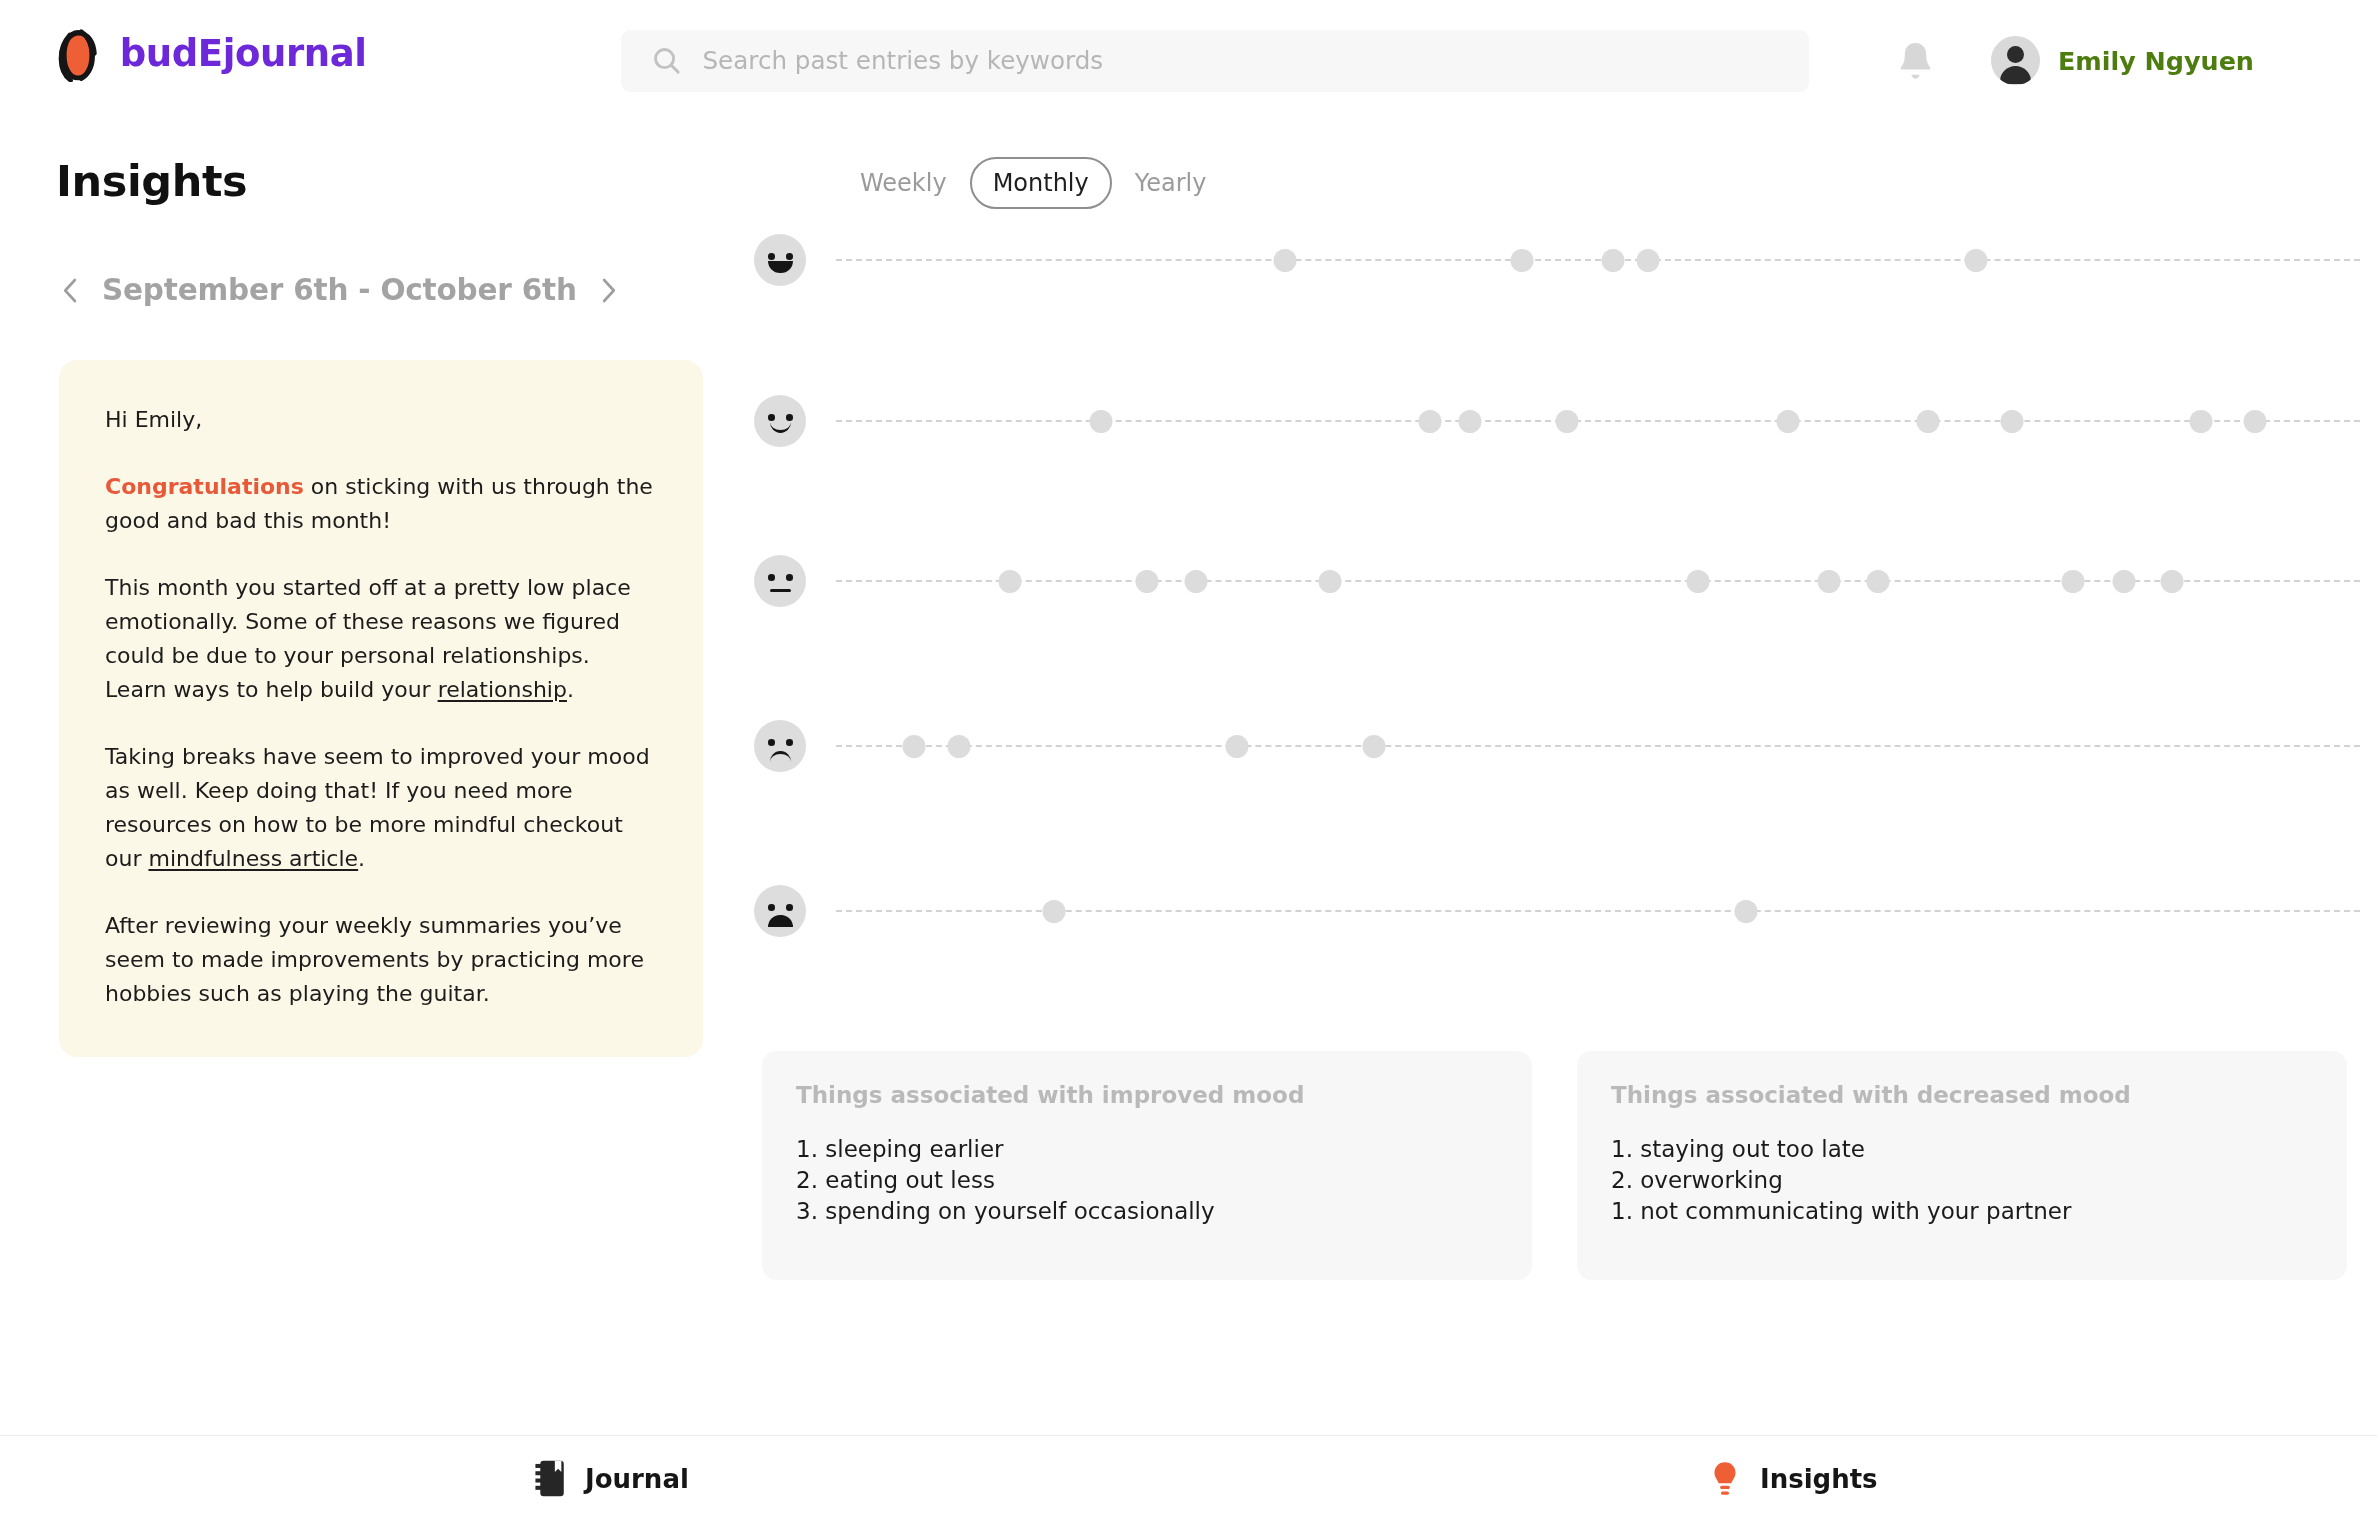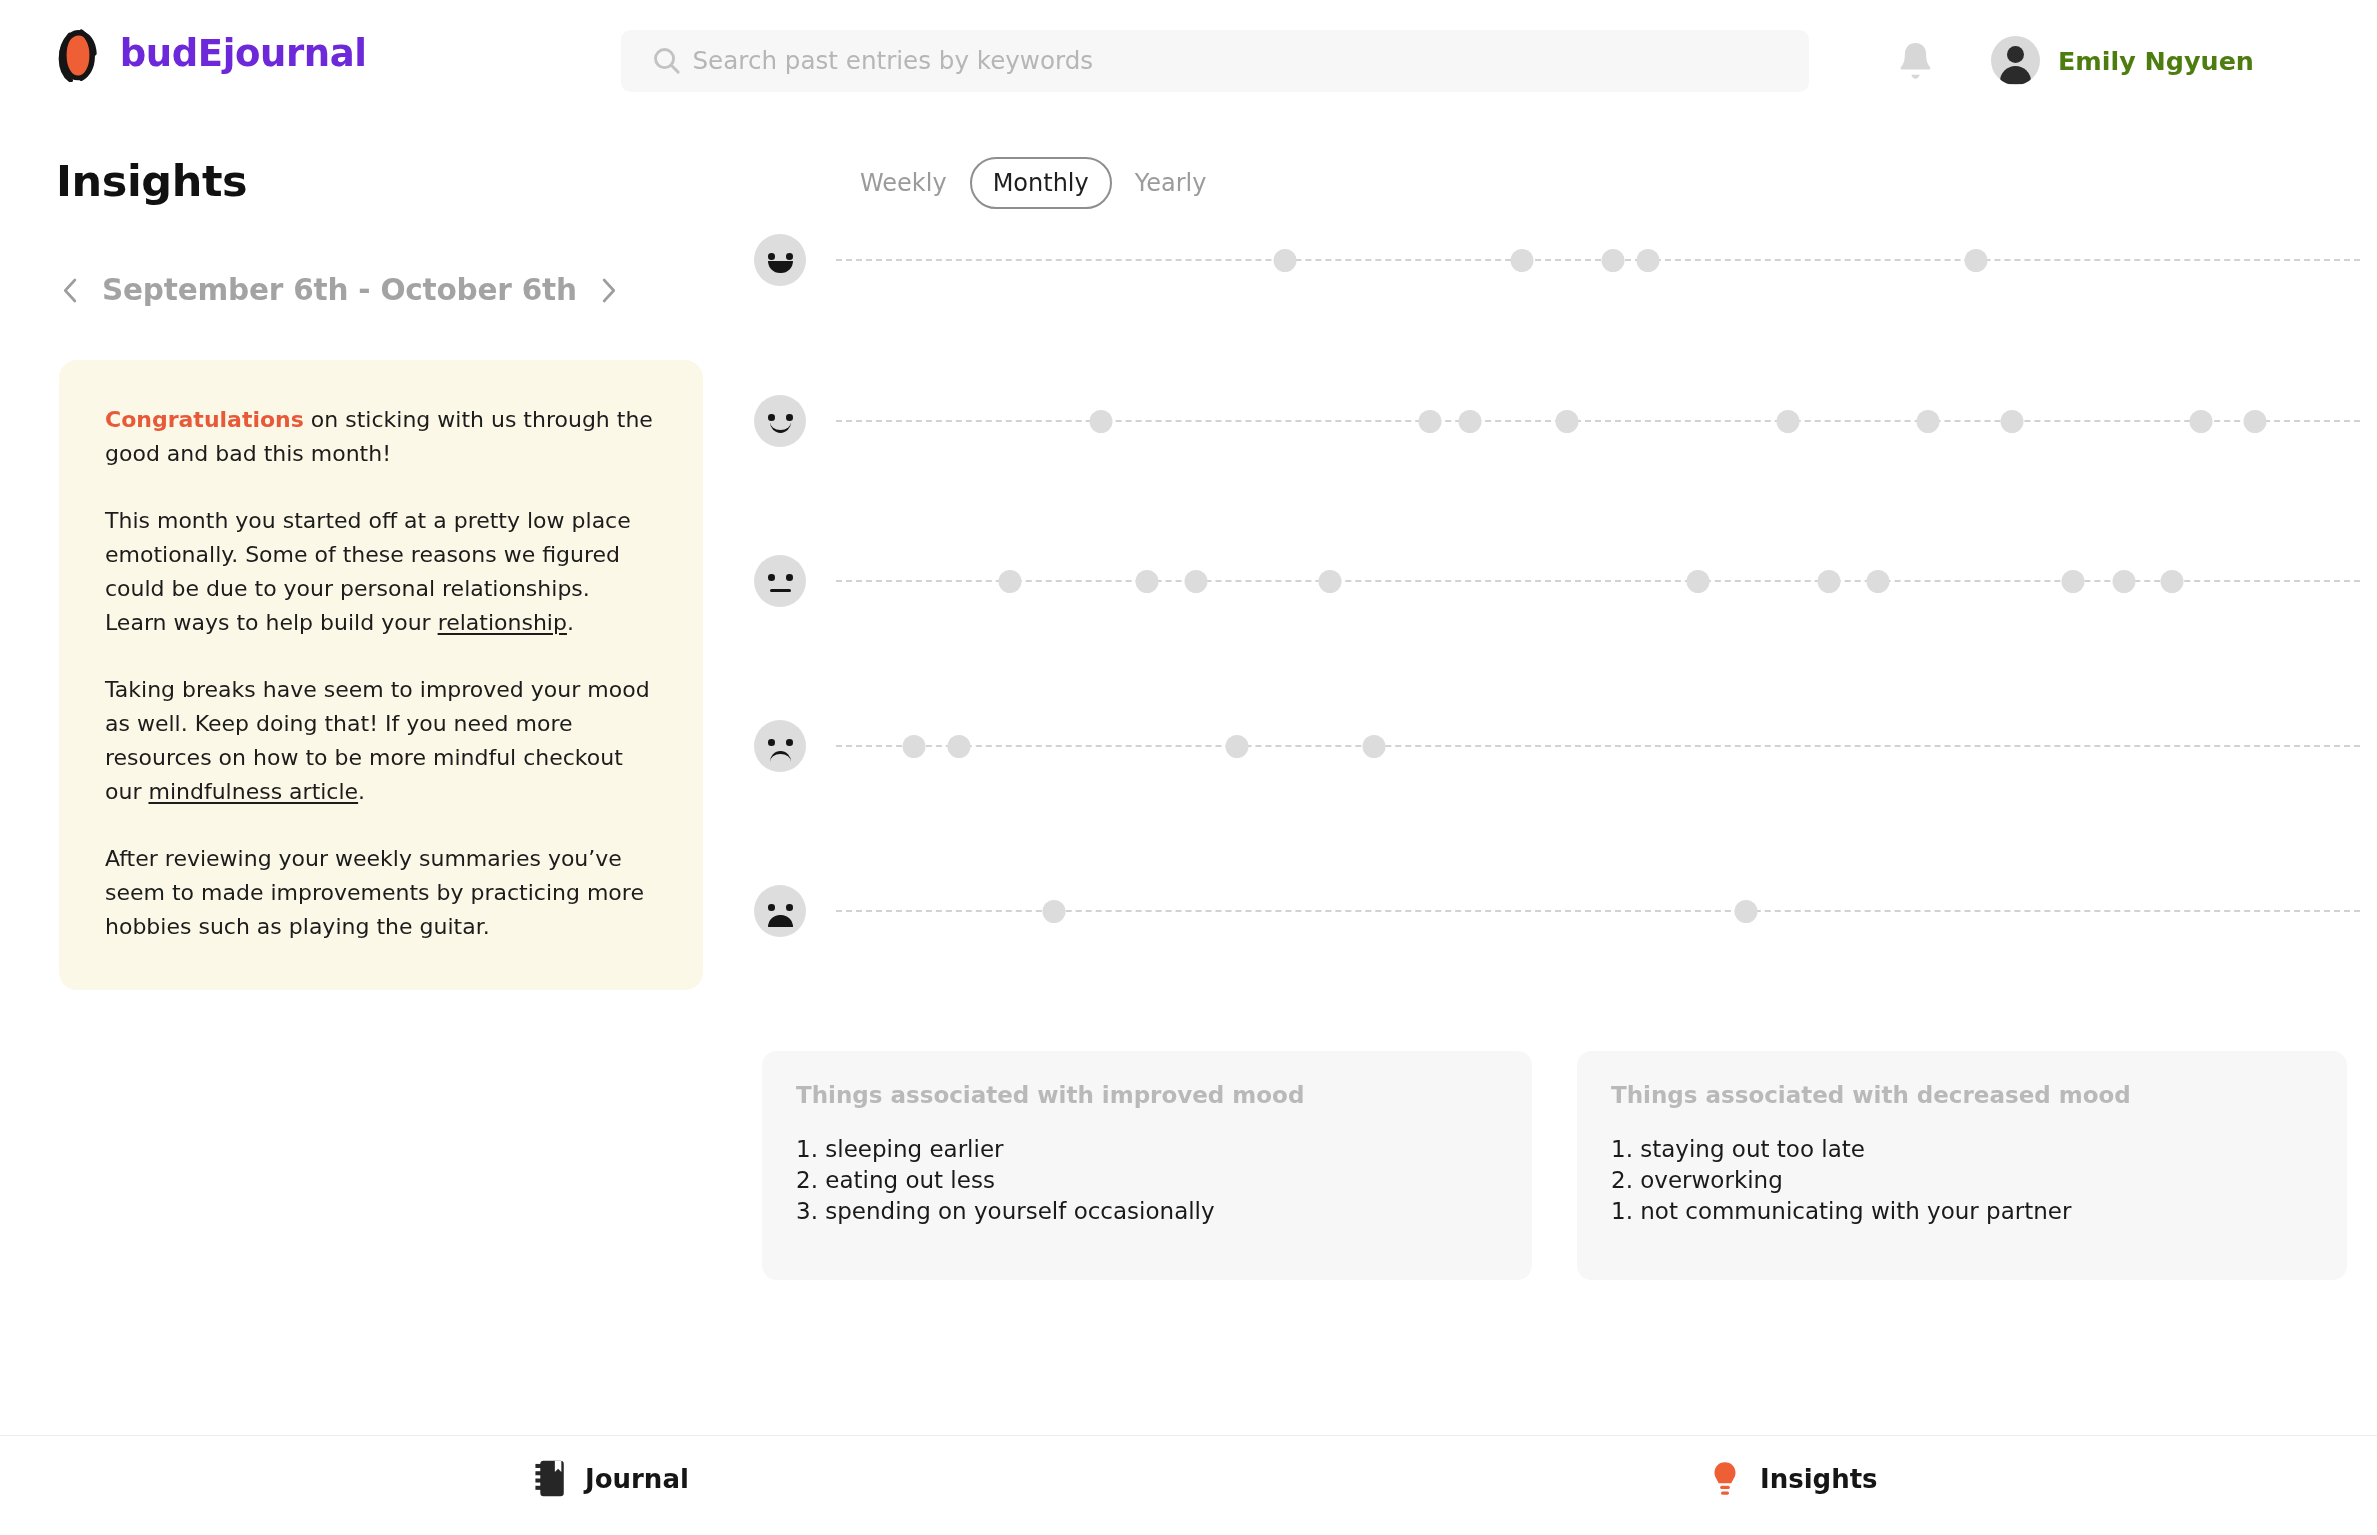--- a/index.html
+++ b/index.html
@@ -47,21 +47,21 @@
     position: absolute;
     left: 621px;
     top: 29.5px;
     width: 1188px;
     height: 62px;
     background: #f7f7f7;
     border-radius: 9.8px;
     display: flex;
     align-items: center;
     padding-left: 29.5px;
-    gap: 11px;
+    gap: 21px;
   }
   .search-icon { width: 31px; height: 31px; flex: 0 0 auto; display:block; }
   .search-input {
     flex: 1;
     border: none;
     outline: none;
     background: transparent;
     font-family: "DejaVu Sans", "Liberation Sans", sans-serif;
     font-size: 24.6px;
     color: #2a2a2a;
@@ -378,20 +378,21 @@
   </span>
   <span class="daterange-label">September 6th - October 6th</span>
   <span class="chev">
     <svg viewBox="0 0 24 32" width="21" height="31">
       <polyline points="7,4 18,16 7,28" fill="none" stroke="#9d9d9d" stroke-width="3" stroke-linecap="round" stroke-linejoin="round"></polyline>
     </svg>
   </span>
 </div>
 
 <div class="letter-card">
+  <p>Hi Emily,</p>
   <p>
     <span class="accent-bold">Congratulations</span><span> on sticking with us through the good and bad this month!</span>
   </p>
   <p>
     <span>This month you started off at a pretty low place emotionally. Some of these reasons we figured could be due to your personal relationships. Learn ways to help build your </span><a class="inline-link" href="#">relationship</a><span>.</span>
   </p>
   <p>
     <span>Taking breaks have seem to improved your mood as well. Keep doing that! If you need more resources on how to be more mindful checkout our </span><a class="inline-link" href="#">mindfulness article</a><span>.</span>
   </p>
   <p>After reviewing your weekly summaries you’ve seem to made improvements by practicing more hobbies such as playing the guitar.</p>

